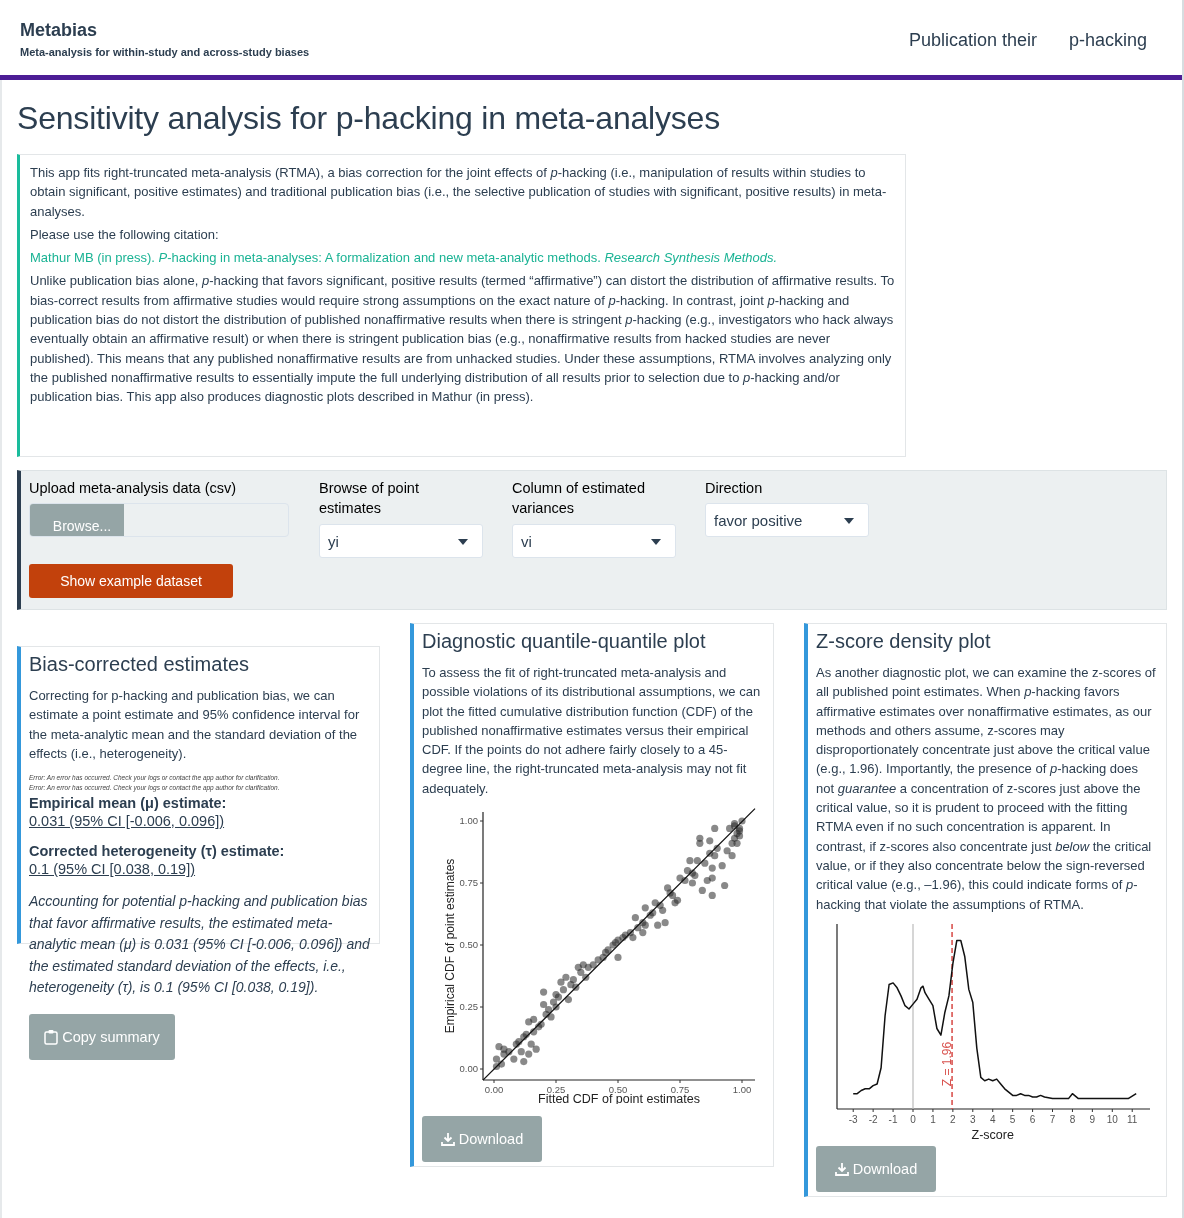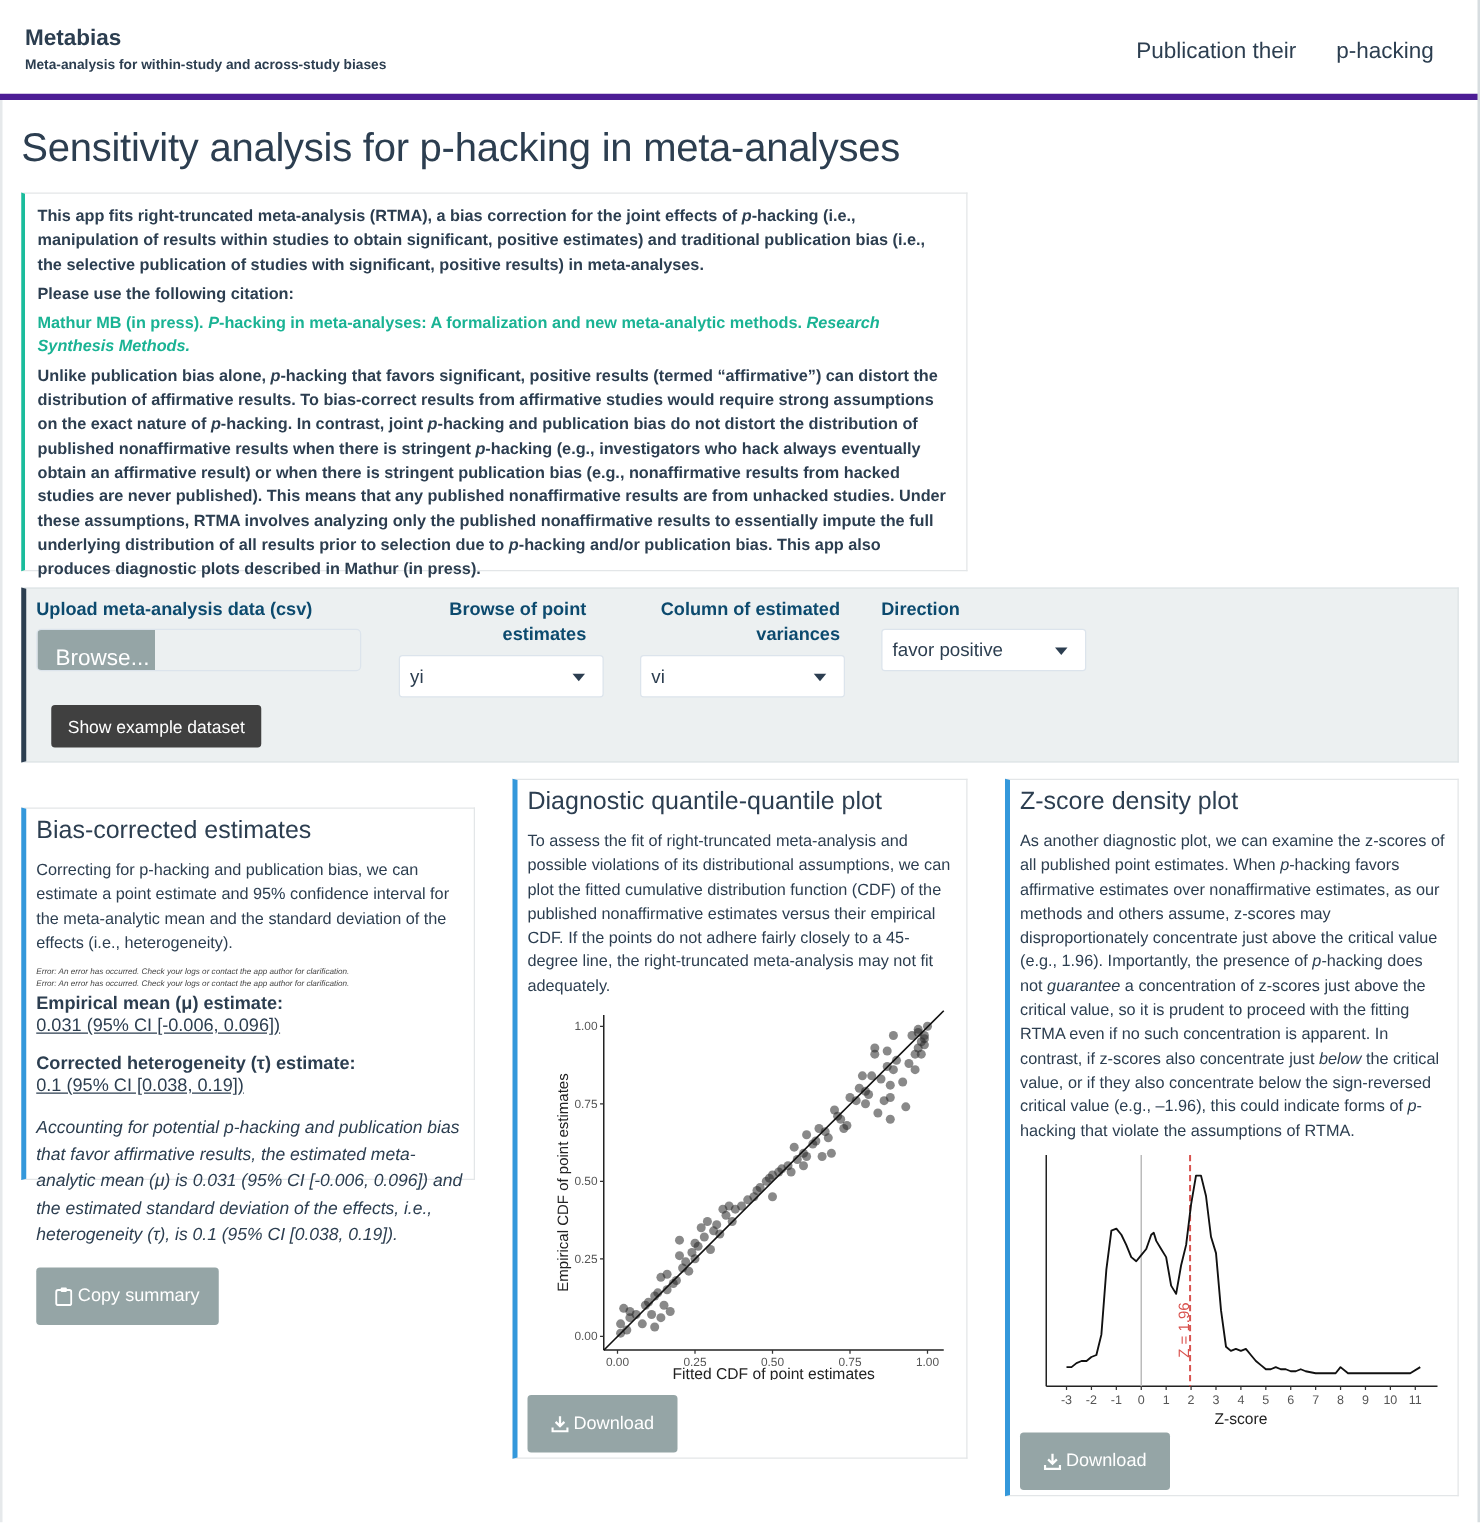--- a/index.html
+++ b/index.html
@@ -22,37 +22,37 @@
   .nav-pub { left: 909px; }
   .nav-ph { left: 1069px; }
   .right-edge { position: absolute; right: 0; top: 0; width: 2px; height: 1218px; background: #d7dde0; }
   .left-edge { position: absolute; left: 0; top: 80px; width: 2px; height: 1138px; background: #e6e9eb; }
 
   h1.page-title {
     position: absolute; left: 17px; top: 100px; margin: 0;
     font-size: 32px; font-weight: normal; color: #2c3e50; letter-spacing: -0.2px;
   }
   .intro {
-    position: absolute; left: 17px; top: 154px; width: 757px; height: 303px;
+    position: absolute; left: 17px; top: 154px; width: 889px; height: 303px;
     border: 1px solid #e3e6e8; border-left: 3px solid #1abc9c;
-    padding: 8px 10px 8px 10px; font-size: 13px; line-height: 19.3px; color: #2c3e50; font-weight: bold;
+    padding: 8px 10px 8px 10px; font-size: 13px; line-height: 19.3px; color: #2c3e50;
   }
   .intro p { margin: 0 0 4px 0; }
   .citation { color: #1ab394; }
 
   .input-panel {
     position: absolute; left: 17px; top: 470px; width: 1150px; height: 140px;
     background: #ecf0f1; border: 1px solid #dde3e5; border-left: 4px solid #2c3e50;
   }
-  .field-label { position: absolute; font-size: 14.5px; font-weight: bold; color: #0c4a6e; line-height: 20px; text-align: right; }
+  .field-label { position: absolute; font-size: 14.5px; font-weight: normal; color: #000000; line-height: 20px; }
   .file-input { position: absolute; left: 8px; top: 32px; width: 260px; height: 34px; border: 1px solid #dce4ec; border-radius: 4px; background: #ecf0f1; overflow: hidden; }
-  .browse-btn { position: absolute; left: 0; top: 0; width: 94px; height: 44px; background: #95a5a6; color: #fff; font-size: 18px; display: flex; align-items: center; justify-content: center; cursor: pointer; padding-left: 10px; }
+  .browse-btn { position: absolute; left: 0; top: 0; width: 94px; height: 44px; background: #95a5a6; color: #fff; font-size: 14px; display: flex; align-items: center; justify-content: center; cursor: pointer; padding-left: 10px; }
   .select-box { position: absolute; background: #fff; border: 1px solid #dce4ec; border-radius: 3px; height: 34px; font-size: 15px; color: #2c3e50; padding: 8px 8px; cursor: pointer; }
   .caret { position: absolute; right: 14px; top: 14px; width: 0; height: 0; border-left: 5px solid transparent; border-right: 5px solid transparent; border-top: 6px solid #2c3e50; }
-  .example-btn { position: absolute; left: 8px; top: 93px; width: 168px; height: 34px; background: #404040; color: #fff; font-size: 14px; border-radius: 3px; display: flex; align-items: center; justify-content: center; cursor: pointer; margin-left: 12px; }
+  .example-btn { position: absolute; left: 8px; top: 93px; width: 204px; height: 34px; background: #c2410c; color: #fff; font-size: 14px; border-radius: 3px; display: flex; align-items: center; justify-content: center; cursor: pointer; }
 
   .card {
     position: absolute; background: #fff; border: 1px solid #e3e6e8; border-left: 4px solid #3498db;
     padding: 6px 8px 0 8px;
   }
   .card h3 { margin: 0 0 10px 0; font-size: 20px; font-weight: normal; color: #2c3e50; }
   .card .desc { font-size: 13px; line-height: 19.3px; color: #2c3e50; margin: 0; }
   .err { font-size: 6.5px; font-style: italic; color: #444; line-height: 10px; }
   .est-label { font-size: 14.5px; font-weight: bold; margin-top: 6px; }
   .est-value { font-size: 14.5px; margin-top: 2px; text-decoration: underline; }

